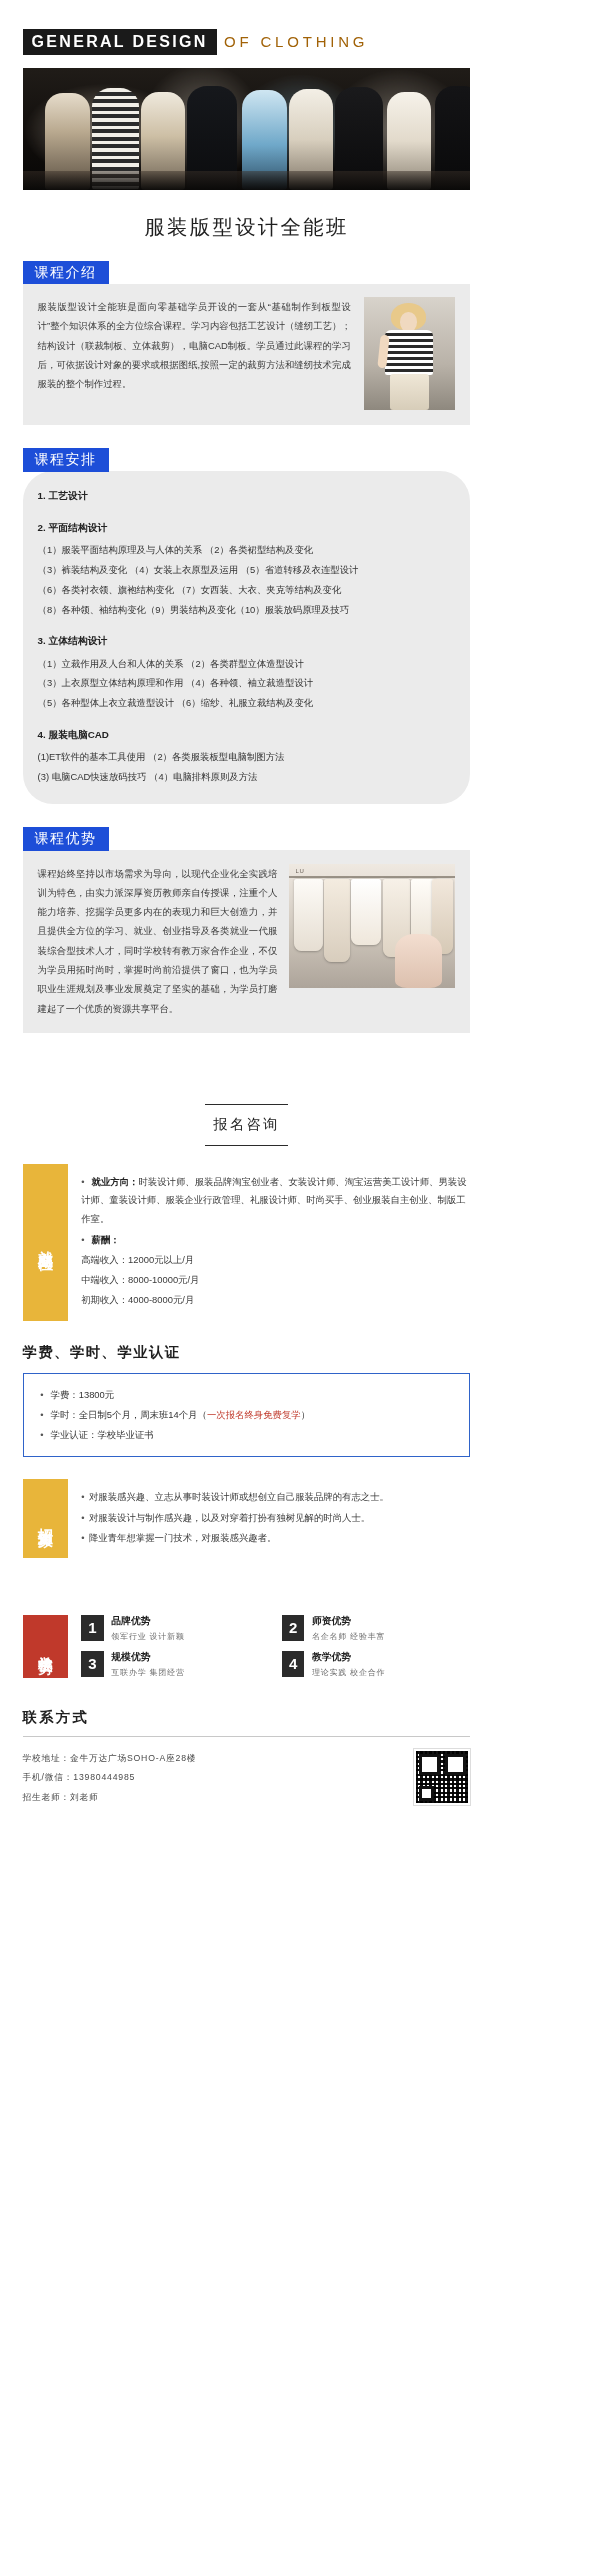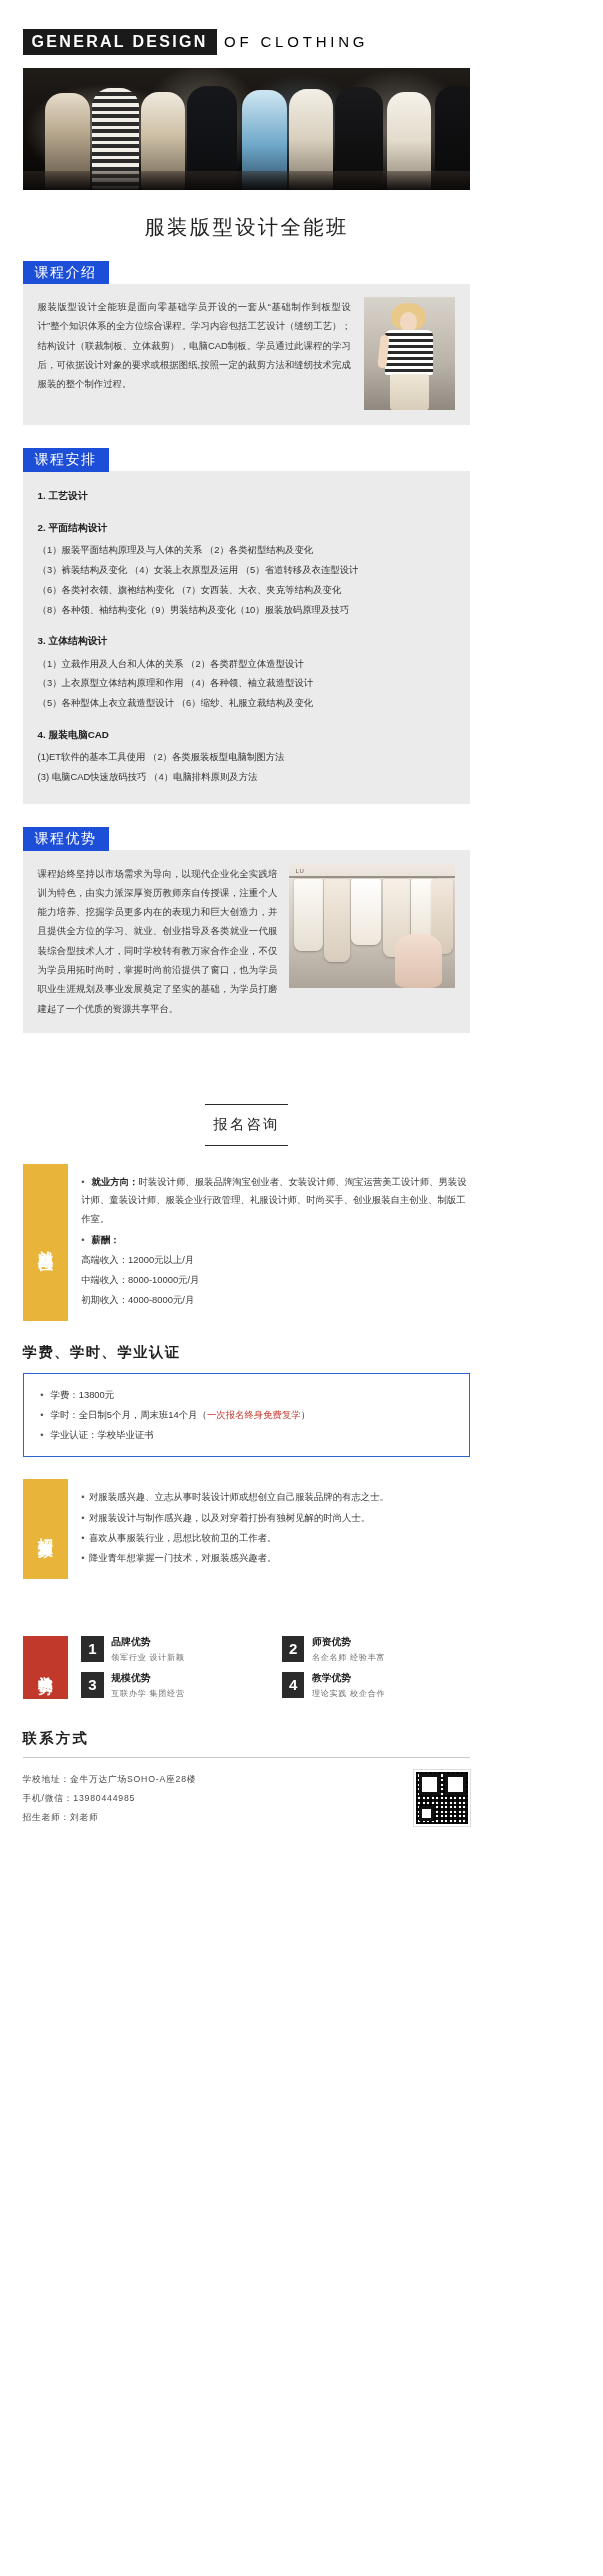--- a/index.html
+++ b/index.html
@@ -29,21 +29,21 @@
     background: #1a1a1a;
     color: #ffffff;
     font-size: 16px;
     letter-spacing: 2.3px;
     font-weight: bold;
     padding: 4.5px 9px 5.3px 9px;
     line-height: 1;
     white-space: nowrap;
   }
   .logo-sub {
-    color: #000000;
+    color: #a16207;
     font-size: 15px;
     letter-spacing: 3.8px;
     white-space: nowrap;
   }
 
   
   .hero {
     margin: 0 22.6px;
     height: 122px;
     position: relative;
@@ -101,21 +101,21 @@
     padding: 4.5px 12px 5.3px 12px;
     line-height: 1;
   }
   .tag-row { padding: 0 22.6px; margin-bottom: -0.8px; }
 
   .gray-band {
     background: #ebebeb;
     margin: 0 22.6px;
     padding: 13.6px 15px 15px 15px;
   }
-  .gray-band.tall { padding-bottom: 18px; }
+  .gray-band.tall { padding-bottom: 18px; border-radius: 30px; }
 
   .intro-flex { display: flex; gap: 13.6px; align-items: flex-start; }
   .intro-text {
     font-size: 9.4px;
     line-height: 2.05;
     color: #3a3a3a;
     text-align: justify;
     flex: 1 1 auto;
   }
   .intro-photo {
@@ -424,21 +424,20 @@
     </div>
   </div>
 
   <div class="spacer-30"></div>
 
   <div class="yellow-row">
     <div class="yellow-label">招生对象</div>
     <div class="yellow-body">
       <div class="li dot">对服装感兴趣、立志从事时装设计师或想创立自己服装品牌的有志之士。</div>
       <div class="li dot">对服装设计与制作感兴趣，以及对穿着打扮有独树见解的时尚人士。</div>
-      <div class="li dot">喜欢从事服装行业，思想比较前卫的工作者。</div>
       <div class="li dot">降业青年想掌握一门技术，对服装感兴趣者。</div>
     </div>
   </div>
 
   <div class="spacer-30"></div>
 
   <div class="school-row">
     <div class="school-label">学校优势</div>
     <div class="school-grid">
       <div class="school-cell">

